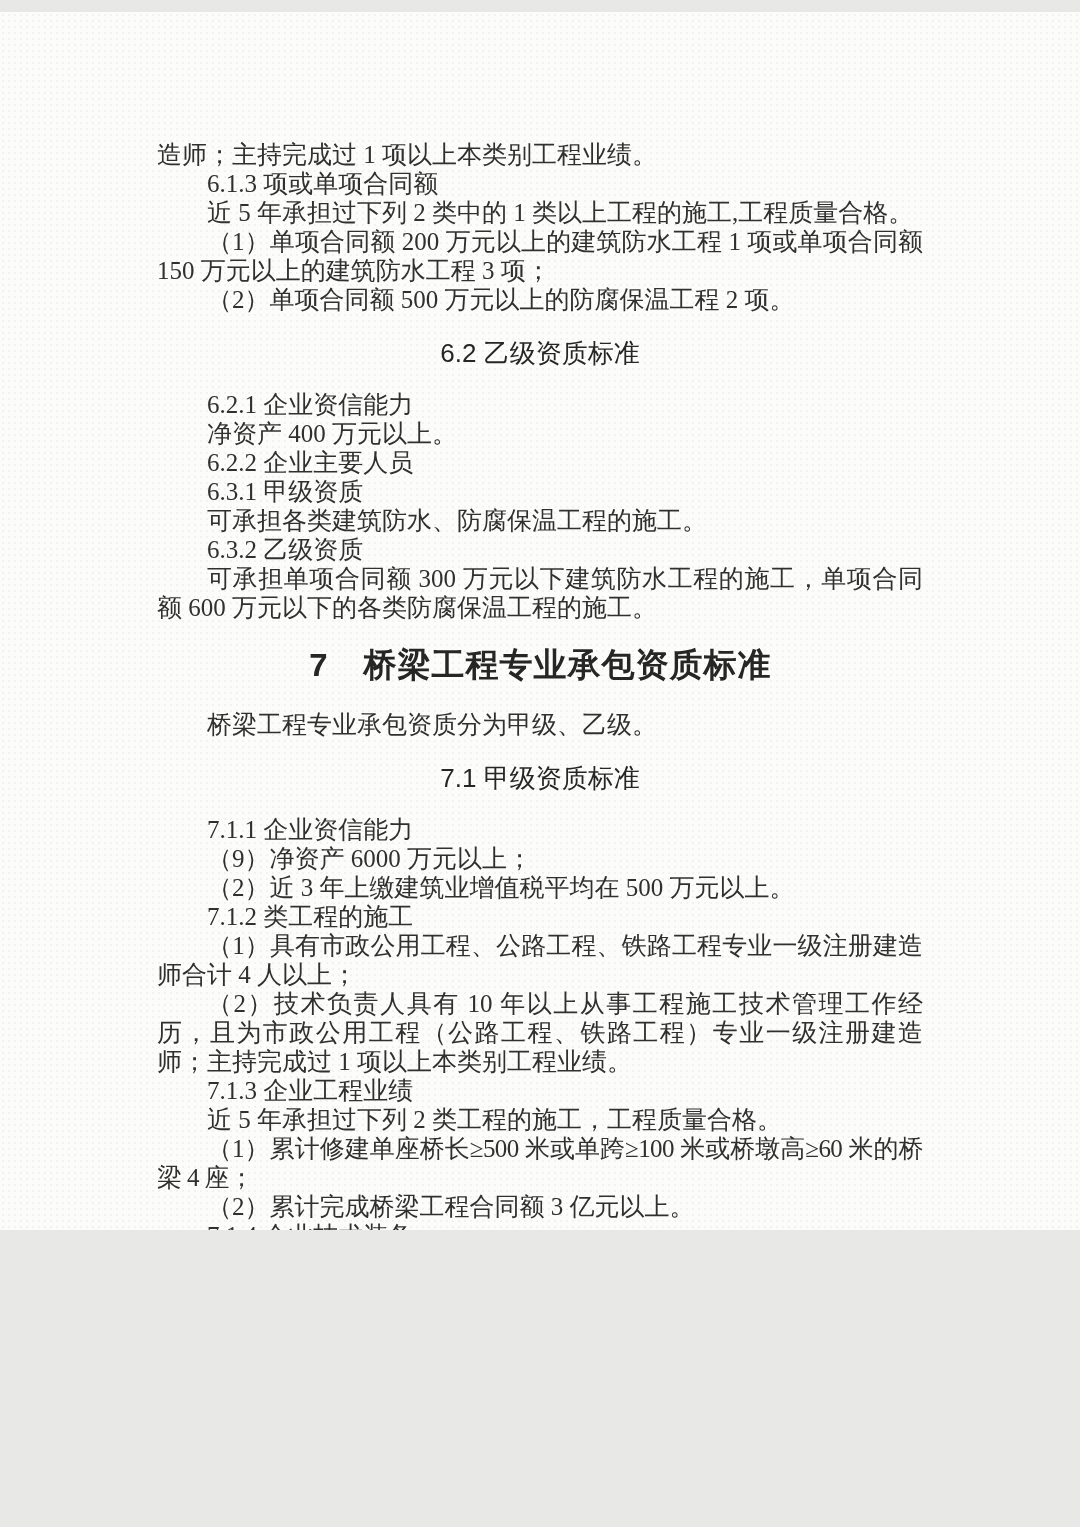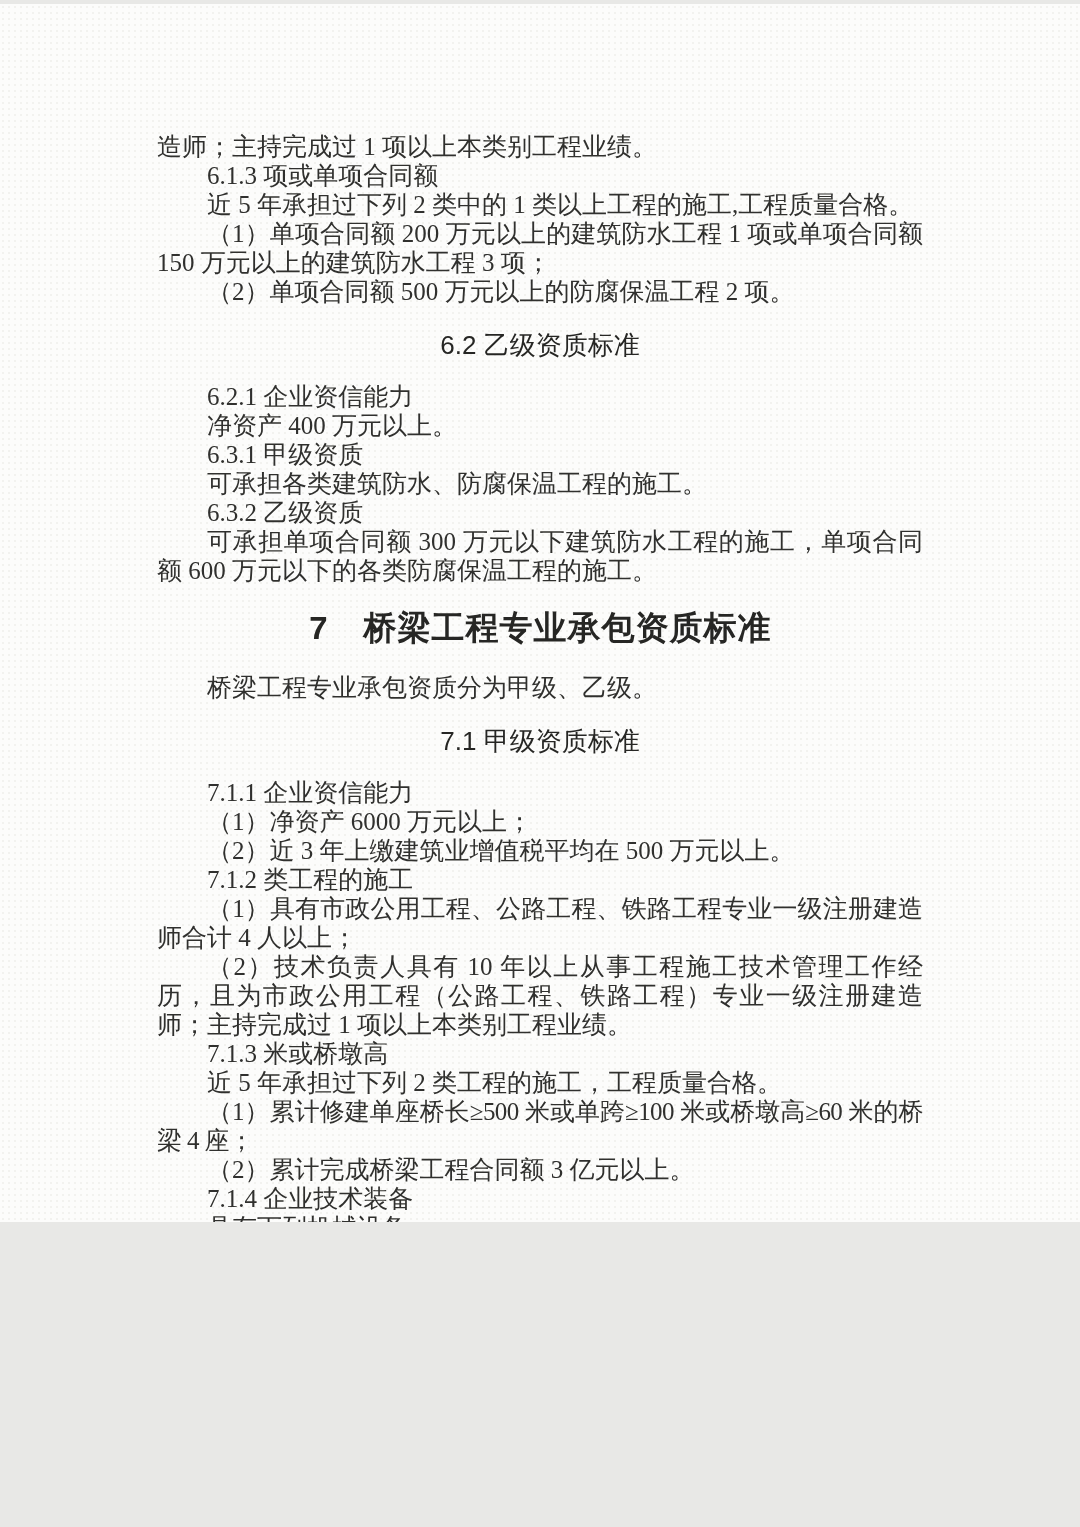--- a/index.html
+++ b/index.html
@@ -3,21 +3,21 @@
 <meta charset="utf-8">
 <title>Document Page</title>
 <style>
   html, body { margin: 0; padding: 0; }
   body { background: #e8e8e6; }
 
   .page {
     position: relative;
     width: 1080px;
     height: 1218px;
-    margin: 4px auto;
+    margin: 12px auto;
     background-color: #fcfcfb;
     background-image: radial-gradient(#f2f2ef 0.8px, rgba(0,0,0,0) 0.8px);
     background-size: 6px 6px;
     overflow: hidden;
   }
 
   .content {
     position: absolute;
     left: 157px;
     top: 128px;
@@ -78,37 +78,38 @@
   <main class="content">
     <p class="para cont">造师；主持完成过 1 项以上本类别工程业绩。</p>
     <p class="para">6.1.3 项或单项合同额</p>
     <p class="para">近 5 年承担过下列 2 类中的 1 类以上工程的施工,工程质量合格。</p>
     <p class="para">（1）单项合同额 200 万元以上的建筑防水工程 1 项或单项合同额 150 万元以上的建筑防水工程 3 项；</p>
     <p class="para">（2）单项合同额 500 万元以上的防腐保温工程 2 项。</p>
 
     <h2 class="sec">6.2 乙级资质标准</h2>
     <p class="para">6.2.1 企业资信能力</p>
     <p class="para">净资产 400 万元以上。</p>
+    <p class="para">6.2.2 企业主要人员</p>
 
     <p class="para">6.3.1 甲级资质</p>
     <p class="para">可承担各类建筑防水、防腐保温工程的施工。</p>
     <p class="para">6.3.2 乙级资质</p>
     <p class="para">可承担单项合同额 300 万元以下建筑防水工程的施工，单项合同额 600 万元以下的各类防腐保温工程的施工。</p>
 
     <h1 class="chap">7　桥梁工程专业承包资质标准</h1>
     <p class="para">桥梁工程专业承包资质分为甲级、乙级。</p>
 
     <h2 class="sec">7.1 甲级资质标准</h2>
     <p class="para">7.1.1 企业资信能力</p>
-    <p class="para">（1）净资产 6000 万元以上；</p>
+    <p class="para">（9）净资产 6000 万元以上；</p>
     <p class="para">（2）近 3 年上缴建筑业增值税平均在 500 万元以上。</p>
     <p class="para">7.1.2 类工程的施工</p>
     <p class="para">（1）具有市政公用工程、公路工程、铁路工程专业一级注册建造师合计 4 人以上；</p>
     <p class="para">（2）技术负责人具有 10 年以上从事工程施工技术管理工作经历，且为市政公用工程（公路工程、铁路工程）专业一级注册建造师；主持完成过 1 项以上本类别工程业绩。</p>
-    <p class="para">7.1.3 米或桥墩高</p>
+    <p class="para">7.1.3 企业工程业绩</p>
     <p class="para">近 5 年承担过下列 2 类工程的施工，工程质量合格。</p>
     <p class="para tight">（1）累计修建单座桥长≥500 米或单跨≥100 米或桥墩高≥60 米的桥梁 4 座；</p>
     <p class="para">（2）累计完成桥梁工程合同额 3 亿元以上。</p>
     <p class="para">7.1.4 企业技术装备</p>
     <p class="para">具有下列机械设备：</p>
   </main>
 
   <footer class="footer">
     <span>30</span>
   </footer>

